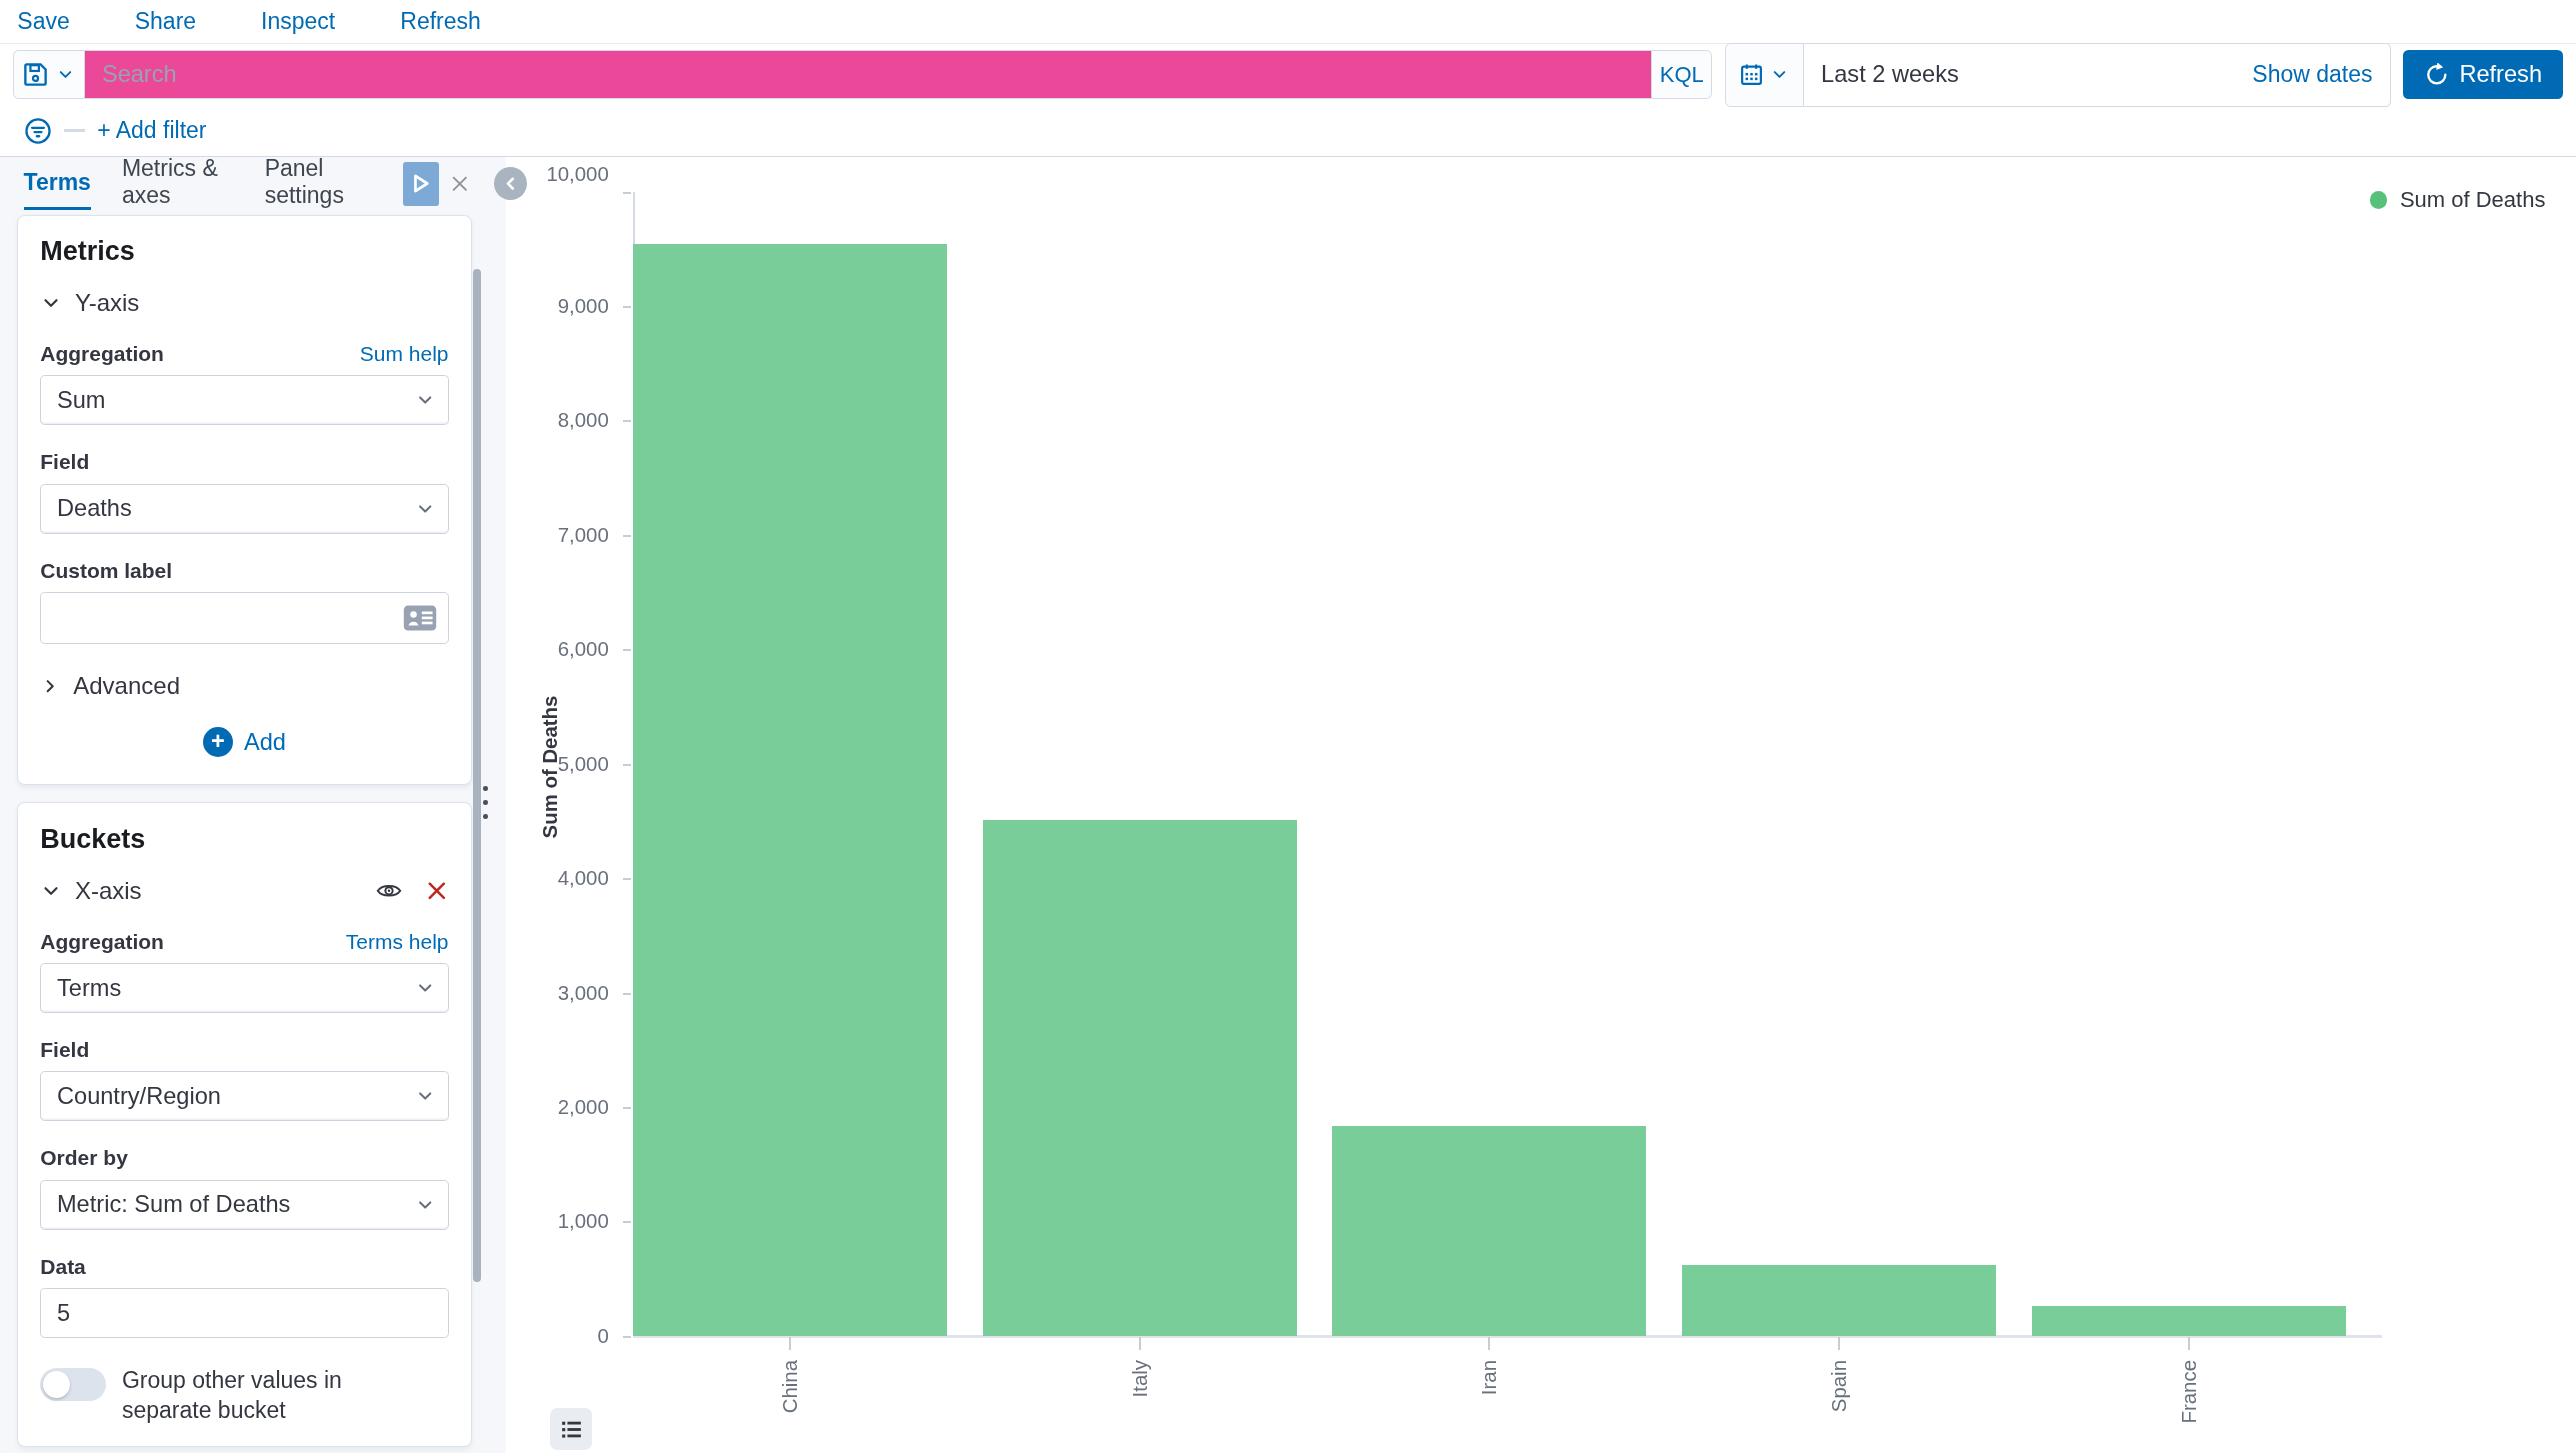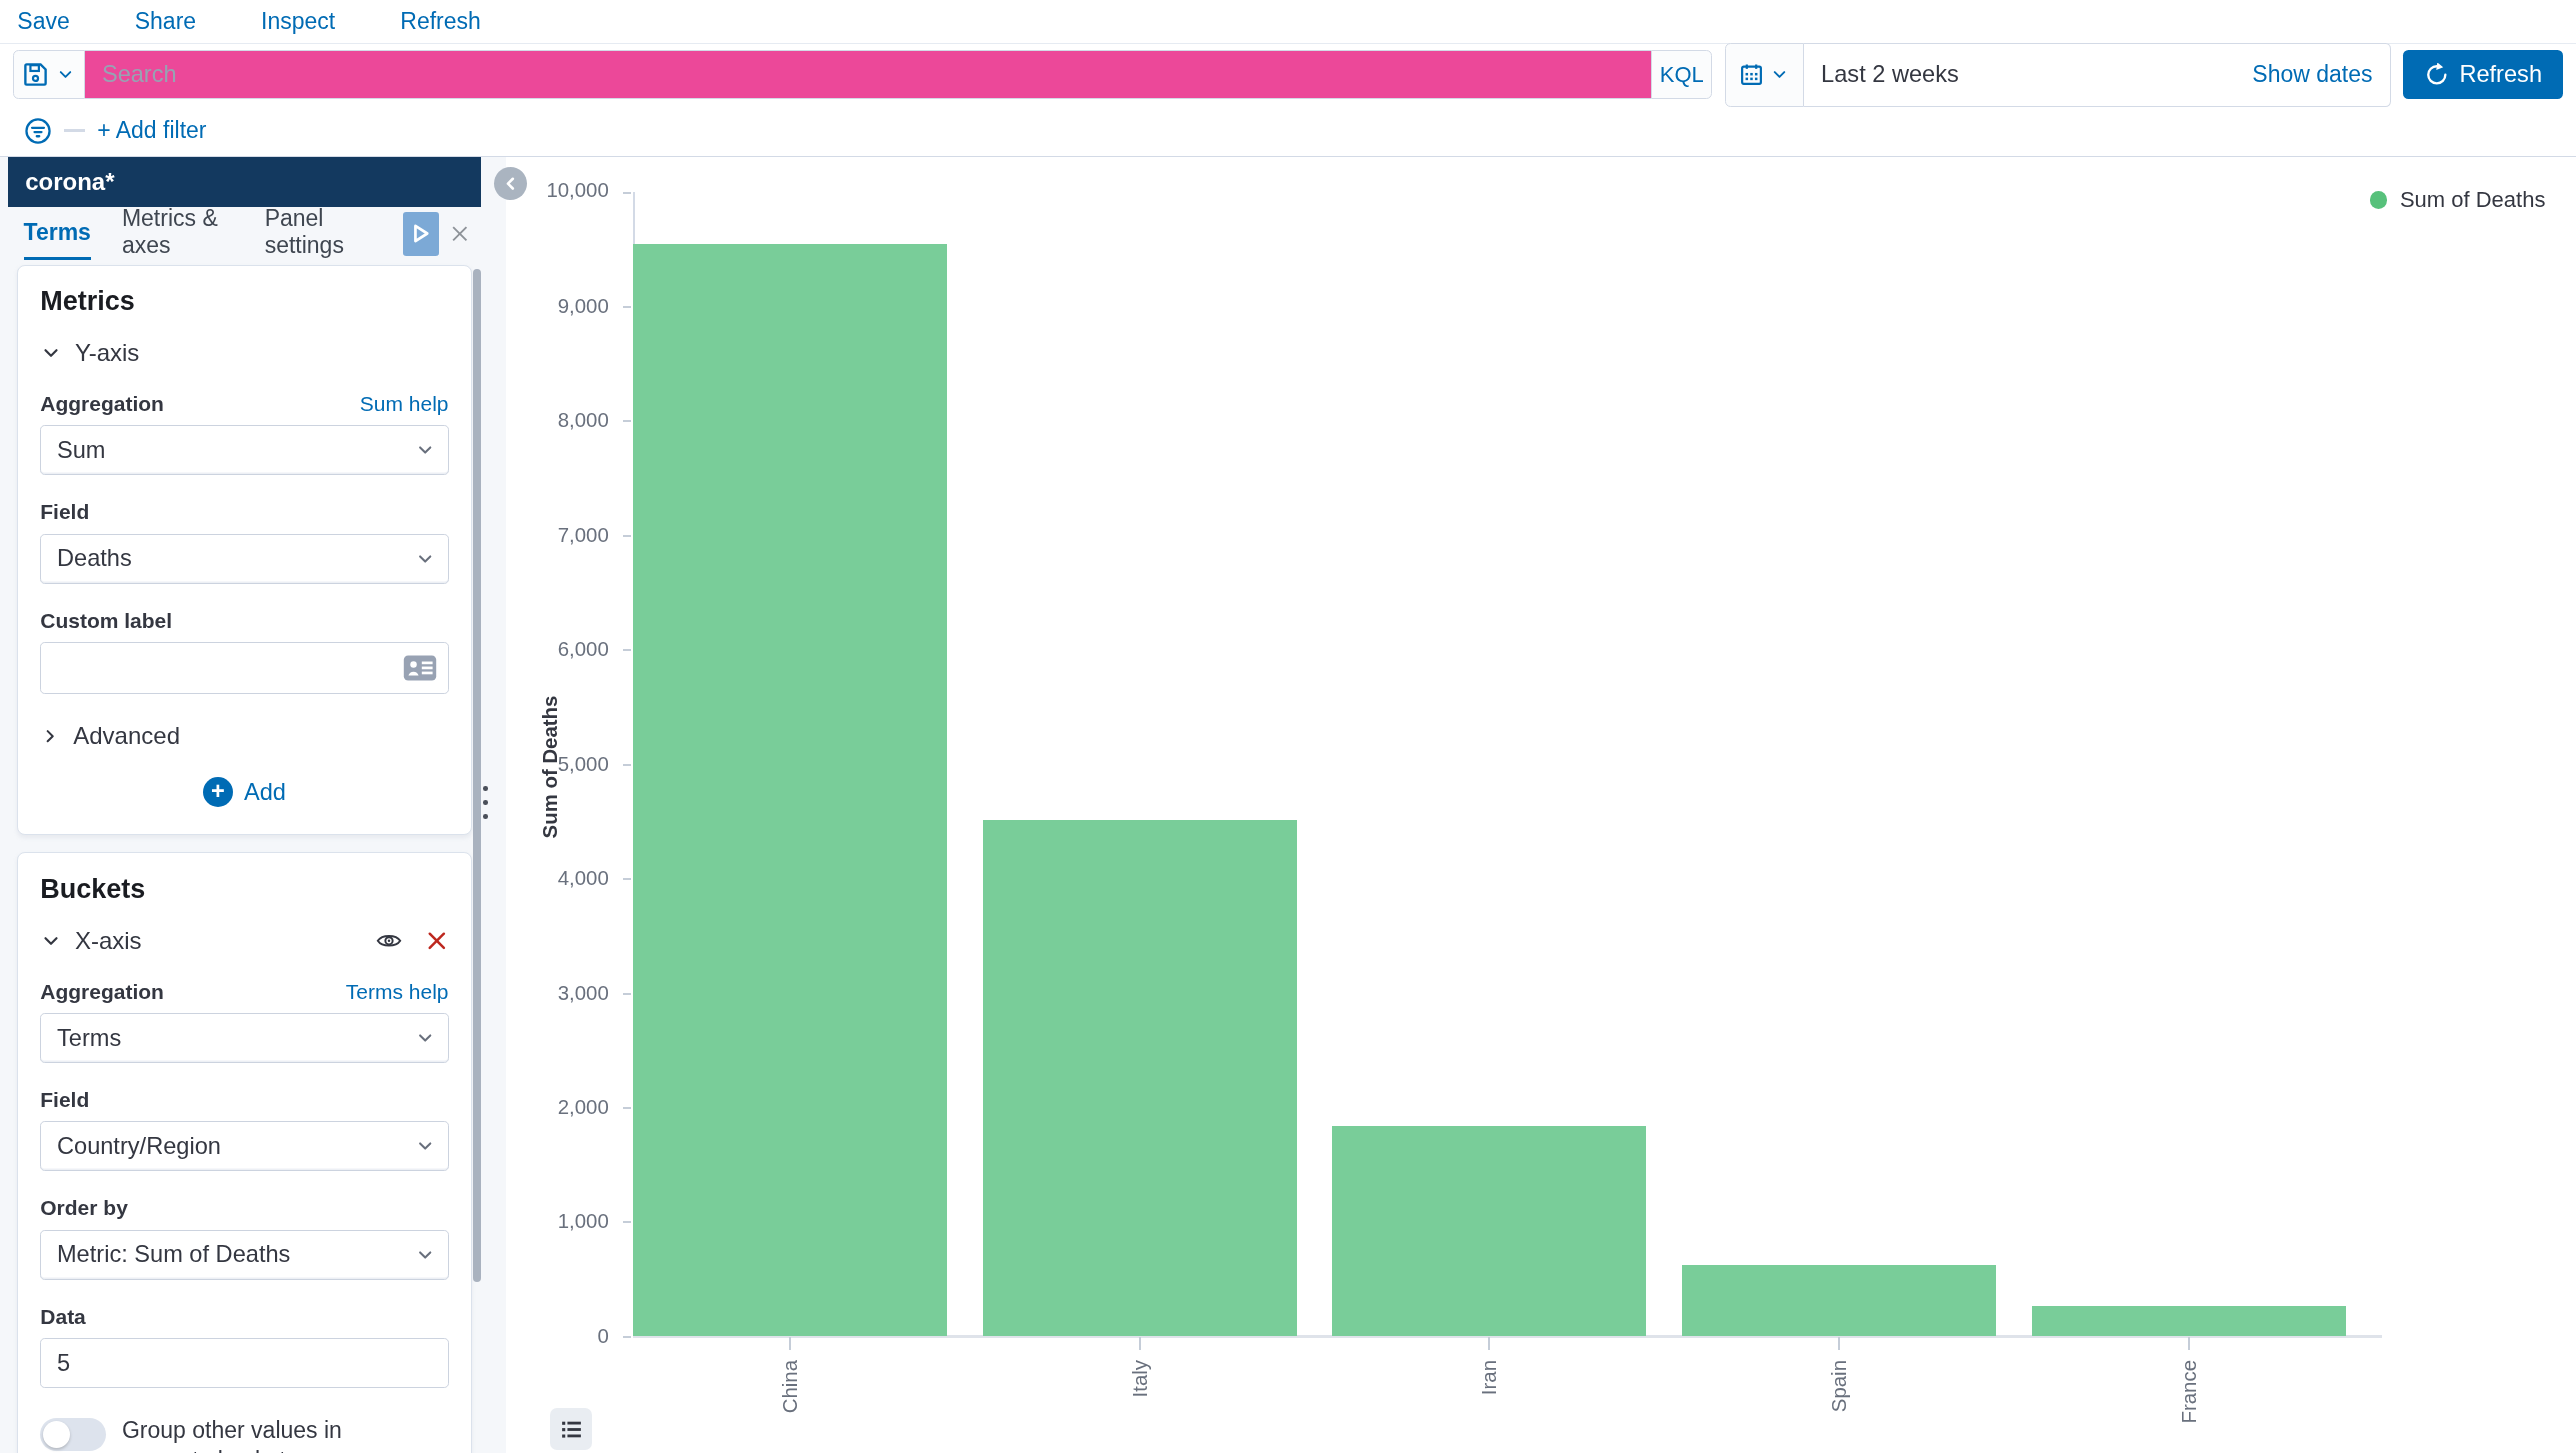--- a/index.html
+++ b/index.html
@@ -201,23 +201,20 @@
     <line x1="6" y1="8.6" x2="10" y2="8.6" stroke="#006BB4" stroke-width="1.3" stroke-linecap="round"></line>
     <line x1="7.3" y1="11" x2="8.7" y2="11" stroke="#006BB4" stroke-width="1.3" stroke-linecap="round"></line>
   </svg>
   <span class="filter-dash"></span>
   <span class="add-filter">+ Add filter</span>
 </div>
 
 <div class="workspace">
 
   <div class="sidebar">
-    <div class="sb-header">
-      <span>corona*</span>
-    </div>
     <div class="sb-tabs">
       <div id="tabs-mount" style="display:flex;height:100%;">
           <div class="sb-tab active">Terms</div>
           <div class="sb-tab">Metrics &amp; axes</div>
           <div class="sb-tab">Panel settings</div>
         </div>
       <button class="play-btn">
         <svg width="27" height="27" viewBox="0 0 16 16">
           <path d="M5 3.5 L12 8 L5 12.5 Z" fill="none" stroke="#fff" stroke-width="1.6" stroke-linejoin="round"></path>
         </svg>
@@ -418,21 +415,21 @@
       <div class="ytick-label" style="left: 0.8px; top: 596px;">5,000</div>
       <div class="ytick-dash" style="left: 117px; top: 607px;"></div>
       <div class="ytick-label" style="left: 0.8px; top: 481px;">6,000</div>
       <div class="ytick-dash" style="left: 117px; top: 492px;"></div>
       <div class="ytick-label" style="left: 0.8px; top: 367px;">7,000</div>
       <div class="ytick-dash" style="left: 117px; top: 378px;"></div>
       <div class="ytick-label" style="left: 0.8px; top: 252px;">8,000</div>
       <div class="ytick-dash" style="left: 117px; top: 263px;"></div>
       <div class="ytick-label" style="left: 0.8px; top: 138px;">9,000</div>
       <div class="ytick-dash" style="left: 117px; top: 149px;"></div>
-      <div class="ytick-label" style="left: 0.8px; top: 22px;">10,000</div>
+      <div class="ytick-label" style="left: 0.8px; top: 6px;">10,000</div>
       <div class="ytick-dash" style="left: 117px; top: 35px;"></div>
       <div class="xtick" style="left: 283px; top: 1180px;"></div>
       <div class="xcat-wrap" style="left: 166px; top: 1203px;">
         <span>China</span>
       </div>
       <div class="xtick" style="left: 633px; top: 1180px;"></div>
       <div class="xcat-wrap" style="left: 516px; top: 1203px;">
         <span>Italy</span>
       </div>
       <div class="xtick" style="left: 982px; top: 1180px;"></div>

